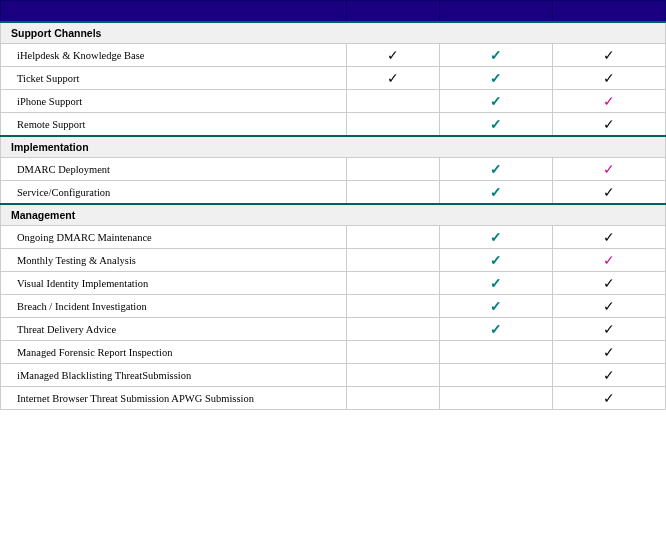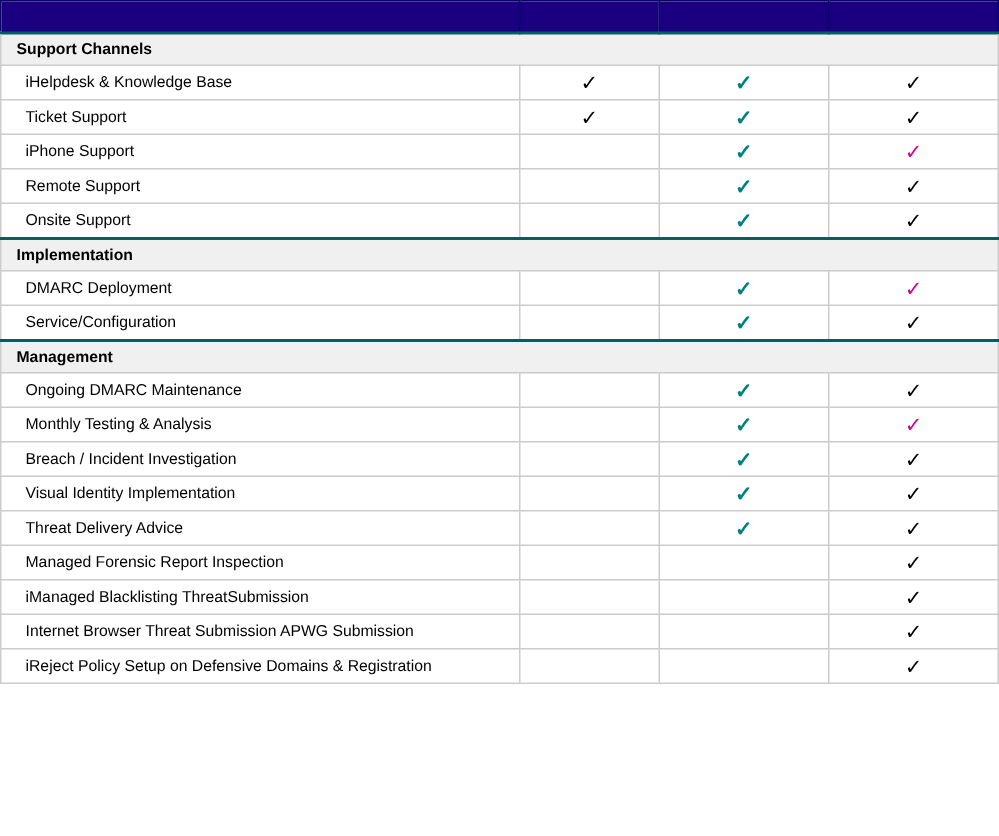--- a/index.html
+++ b/index.html
@@ -90,20 +90,21 @@
     tbody tr:not(.section-header) {
       border-bottom: 1px solid #ddd;
     }
 
     tbody tr:not(.section-header) td {
       background: #fff;
     }
 
     .indent-cell {
       padding-left: 16px !important;
+      font-family: Liberation Serif, serif;
     }
   </style>
 </head>
 <body>
 
 <div class="table-container">
   <table>
     <colgroup>
       <col class="desc">
       <col class="free">
@@ -139,26 +140,20 @@
           <td></td>
           <td><span class="check-teal">✓</span></td>
           <td><span class="check-magenta">✓</span></td>
         </tr>
         <tr>
           <td class="indent-cell">Remote Support</td>
           <td></td>
           <td><span class="check-teal">✓</span></td>
           <td><span class="check-black">✓</span></td>
         </tr>
-        <tr>
-          <td class="indent-cell">Onsite Support</td>
-          <td></td>
-          <td><span class="check-teal">✓</span></td>
-          <td><span class="check-black">✓</span></td>
-        </tr>
         <tr class="section-header">
           <td colspan="4">Implementation</td>
         </tr>
         <tr>
           <td class="indent-cell">DMARC Deployment</td>
           <td></td>
           <td><span class="check-teal">✓</span></td>
           <td><span class="check-magenta">✓</span></td>
         </tr>
         <tr>
@@ -176,56 +171,50 @@
           <td><span class="check-teal">✓</span></td>
           <td><span class="check-black">✓</span></td>
         </tr>
         <tr>
           <td class="indent-cell">Monthly Testing &amp; Analysis</td>
           <td></td>
           <td><span class="check-teal">✓</span></td>
           <td><span class="check-magenta">✓</span></td>
         </tr>
         <tr>
+          <td class="indent-cell">Visual Identity Implementation</td>
+          <td></td>
+          <td><span class="check-teal">✓</span></td>
+          <td><span class="check-black">✓</span></td>
+        </tr>
+        <tr>
           <td class="indent-cell">Breach / Incident Investigation</td>
           <td></td>
           <td><span class="check-teal">✓</span></td>
           <td><span class="check-black">✓</span></td>
         </tr>
         <tr>
-          <td class="indent-cell">Visual Identity Implementation</td>
-          <td></td>
-          <td><span class="check-teal">✓</span></td>
-          <td><span class="check-black">✓</span></td>
-        </tr>
-        <tr>
           <td class="indent-cell">Threat Delivery Advice</td>
           <td></td>
           <td><span class="check-teal">✓</span></td>
           <td><span class="check-black">✓</span></td>
         </tr>
         <tr>
           <td class="indent-cell">Managed Forensic Report Inspection</td>
           <td></td>
           <td></td>
           <td><span class="check-black">✓</span></td>
         </tr>
         <tr>
           <td class="indent-cell">iManaged Blacklisting ThreatSubmission</td>
           <td></td>
           <td></td>
           <td><span class="check-black">✓</span></td>
         </tr>
         <tr>
           <td class="indent-cell">Internet Browser Threat Submission APWG Submission</td>
-          <td></td>
-          <td></td>
-          <td><span class="check-black">✓</span></td>
-        </tr>
-        <tr>
-          <td class="indent-cell">iReject Policy Setup on Defensive Domains &amp; Registration</td>
           <td></td>
           <td></td>
           <td><span class="check-black">✓</span></td>
         </tr>
       </tbody>
   </table>
 </div>
 
 </body></html>

